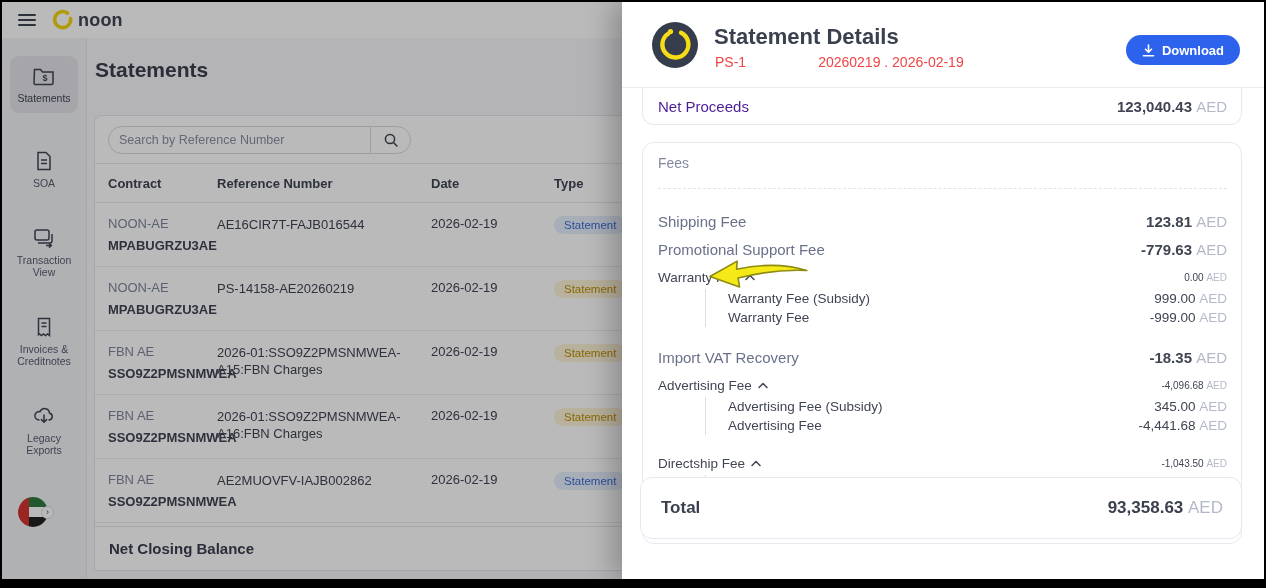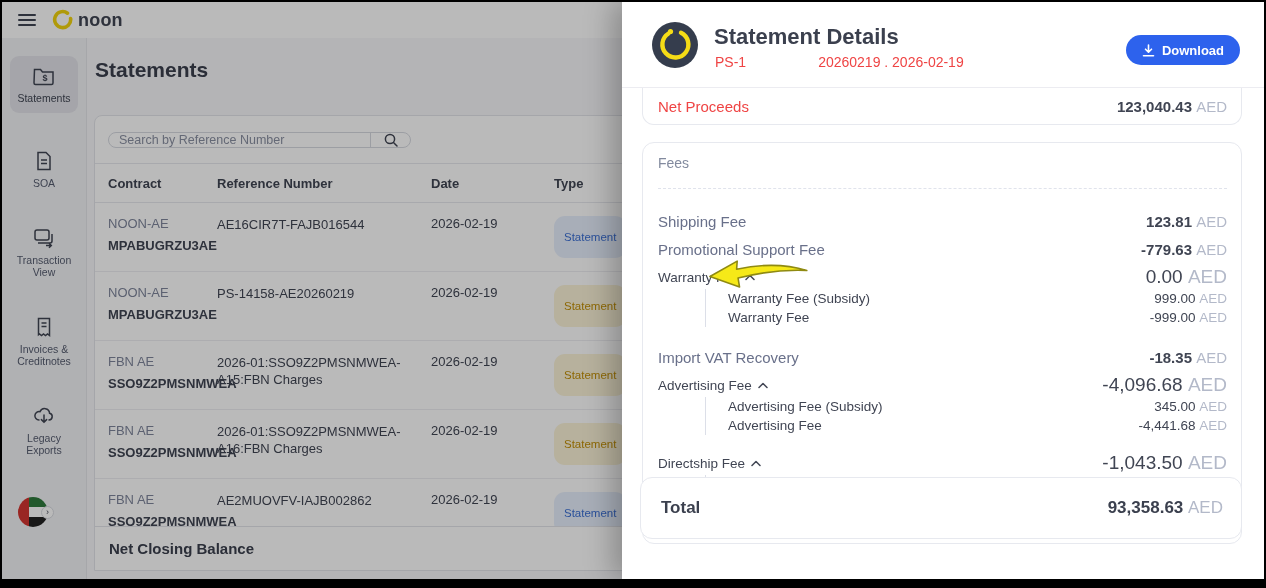--- a/index.html
+++ b/index.html
@@ -28,65 +28,65 @@
   .flag .red { position:absolute; left:0; top:0; width:11px; height:100%; background:#d23530; }
   .flag .g { position:absolute; left:11px; right:0; top:0; height:10px; background:#2f7a3d; }
   .flag .w { position:absolute; left:11px; right:0; top:10px; height:10px; background:#fff; }
   .flag .b { position:absolute; left:11px; right:0; top:20px; height:10px; background:#222; }
   .flag-badge { position:absolute; right:-4px; top:9px; width:13px; height:13px; border-radius:50%; background:#fff; border:1px solid #d8dae0; font-size:9px; line-height:11px; text-align:center; color:#404553; }
 
   .main { position:absolute; left:85px; top:36px; right:0; bottom:0; background:#f7f7fa; }
   .page-title { font-size:21px; font-weight:700; color:#3b404e; margin:20px 0 12px 8px; }
   .table-card { position:absolute; left:7px; top:77px; width:560px; bottom:8px; background:#fff; border:1px solid #e3e4ea; border-radius:8px 8px 0 0; overflow:hidden; }
   .search-row { height:47px; display:flex; align-items:center; padding-left:13px; }
-  .search-pill { width:303px; height:16px; border:1px solid #d6d9e0; border-radius:15px; display:flex; align-items:center; overflow:hidden; background:#fff; }
+  .search-pill { width:303px; height:28px; border:1px solid #d6d9e0; border-radius:15px; display:flex; align-items:center; overflow:hidden; background:#fff; }
   .search-pill input { border:0; outline:0; flex:1; height:100%; padding:0 10px; font-size:12.5px; color:#404553; font-family:"Liberation Sans",sans-serif; background:transparent; }
   .search-pill input::placeholder { color:#8a90a2; }
   .search-btn { width:40px; height:100%; border-left:1px solid #d6d9e0; display:flex; align-items:center; justify-content:center; cursor:pointer; }
   .thead { display:flex; height:40px; align-items:center; border-top:1px solid #e7e8ee; border-bottom:1px solid #e7e8ee; font-size:13px; font-weight:700; color:#404553; }
   .col-contract { width:122px; padding-left:13px; }
   .col-ref { width:214px; }
   .col-date { width:123px; }
   .col-type { flex:1; }
   .trow { display:flex; min-height:62px; padding:13px 0; border-bottom:1px solid #ededf2; font-size:13px; color:#404553; }
   .trow .name { color:#7e859b; }
   .trow .code { margin-top:7px; font-weight:700; color:#404553; }
   .trow .ref { padding-right:14px; line-height:17px; }
-  .badge { display:inline-block; padding:15px 10px; border-radius:11px; font-size:11.5px; white-space:nowrap; }
+  .badge { display:inline-block; padding:3px 10px; border-radius:11px; font-size:11.5px; white-space:nowrap; }
   .badge.blue { background:#e7effc; color:#3b6fd4; }
   .badge.yellow { background:#fbf3d7; color:#c28f07; }
   .tfoot { position:absolute; left:0; right:0; bottom:0; height:44px; background:#fff; border-top:1px solid #e3e4ea; display:flex; align-items:center; padding-left:14px; font-size:15px; font-weight:700; color:#3b404e; }
   .scrim { position:absolute; inset:0; background:rgba(0,0,0,0.27); z-index:50; }
 
   
   .drawer { position:absolute; left:620px; top:0; right:0; bottom:0; background:#fff; z-index:100; box-shadow:-10px 0 26px rgba(0,0,0,0.25); }
   .drawer-header { position:absolute; left:0; top:0; right:0; height:86px; border-bottom:1px solid #ececf1; }
   .noon-circle { position:absolute; left:30px; top:20px; width:46px; height:46px; border-radius:50%; background:#353d4d; }
   .dh-title { position:absolute; left:92px; top:22px; font-size:22px; font-weight:700; color:#3b404e; }
   .dh-sub { position:absolute; left:93px; top:52px; font-size:14px; color:#ef4444; }
   .redact { display:inline-block; width:72px; }
   .download-btn { position:absolute; right:24px; top:33px; height:30px; padding:0 16px; background:#2d62ed; border:0; border-radius:15px; color:#fff; font-size:13px; font-weight:700; display:flex; align-items:center; gap:7px; cursor:pointer; font-family:"Liberation Sans",sans-serif; }
 
   .drawer-body { position:absolute; left:0; top:86px; right:0; bottom:0; overflow:hidden; padding:0 22px 0 20px; }
   .card { border:1px solid #e7e9ef; border-radius:12px; background:#fff; }
   .net-card { border-top:0; border-radius:0 0 12px 12px; height:37px; display:flex; align-items:center; justify-content:space-between; padding:0 14px 0 15px; }
-  .row-label { font-size:15px; color:#ef4444; }
+  .row-label { font-size:15px; color:#4c1d95; }
   .row-val { font-size:15px; font-weight:700; color:#404553; white-space:nowrap; }
   .cur { font-weight:500; color:#b3b9c9; }
 
   .fees-card { margin-top:17px; padding:12px 14px 30px 15px; border-radius:12px; }
   .fees-label { font-size:14px; color:#828a9e; height:20px; }
   .dashed { border-top:1px dashed #e0e3ec; margin:13px 0 18px; }
   .fee-row { display:flex; align-items:center; justify-content:space-between; }
   .fee-row.group { height:28px; }
   .fee-row.group .fl { font-size:15px; color:#69708a; }
   .fee-row.group .fv { font-size:15px; font-weight:700; color:#404553; white-space:nowrap; }
   .fee-row.expand { height:24px; margin-top:2px; }
   .fee-row.expand .fl { font-size:13.5px; color:#404553; display:flex; align-items:center; gap:6px; }
-  .fee-row.expand .fv { font-size:19px; color:#404553; white-space:nowrap; }
+  .fee-row.expand .fv { font-size:10px; color:#404553; white-space:nowrap; }
   .sub-group { margin-left:47px; border-left:1px solid #dcdfe8; padding-left:22px; }
   .fee-row.sub { height:19px; }
   .fee-row.sub .fl { font-size:13.5px; color:#404553; }
   .fee-row.sub .fv { font-size:13.5px; color:#404553; white-space:nowrap; }
   .fee-gap { height:16px; }
   .caret-btn { display:inline-flex; align-items:center; cursor:pointer; }
 
   .total-card { position:absolute; left:18px; right:22px; bottom:40px; height:62px; background:#fff; border:1px solid #e7e9ef; border-radius:12px; display:flex; align-items:center; justify-content:space-between; padding:0 18px 0 20px; z-index:5;gap:25px; }
   .total-label { font-size:17px; font-weight:700; color:#3b404e; }
   .total-val { font-size:17px; font-weight:700; color:#3b404e; white-space:nowrap; }

